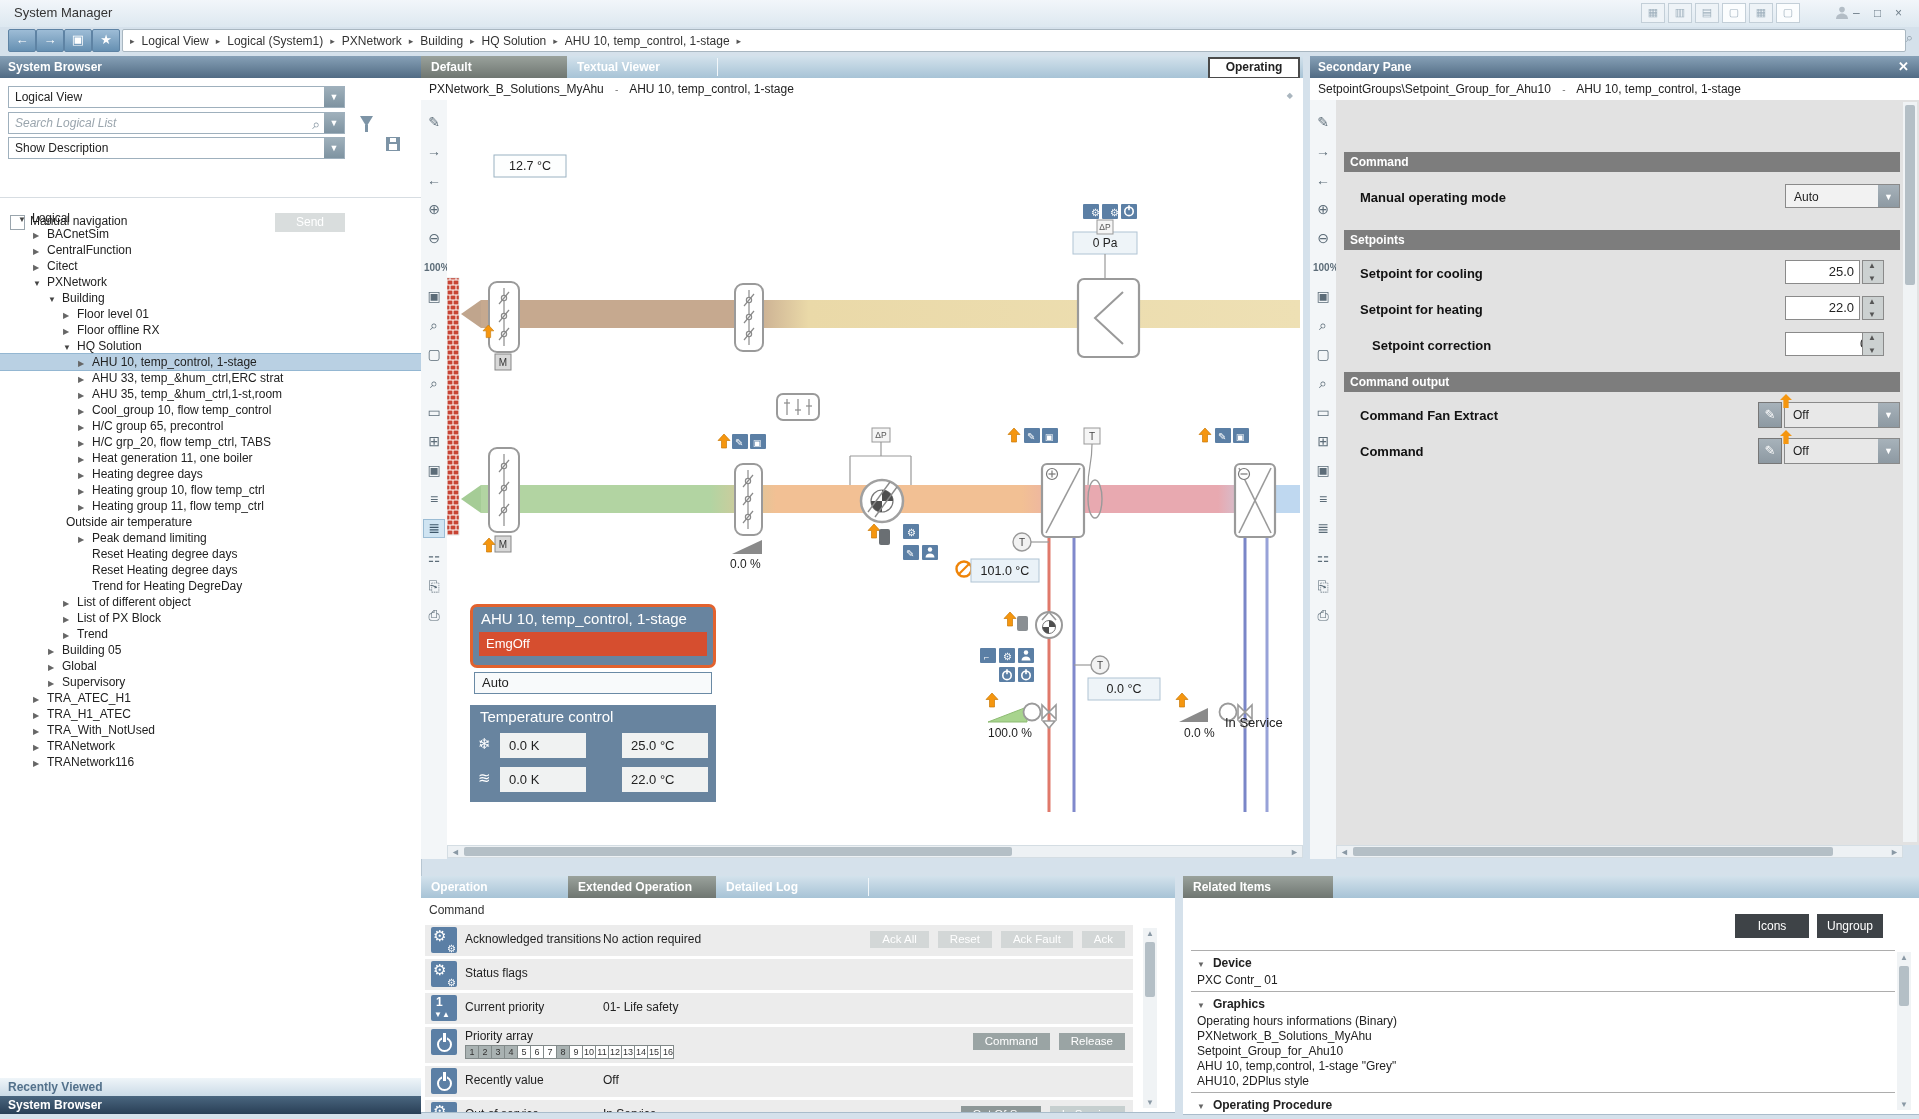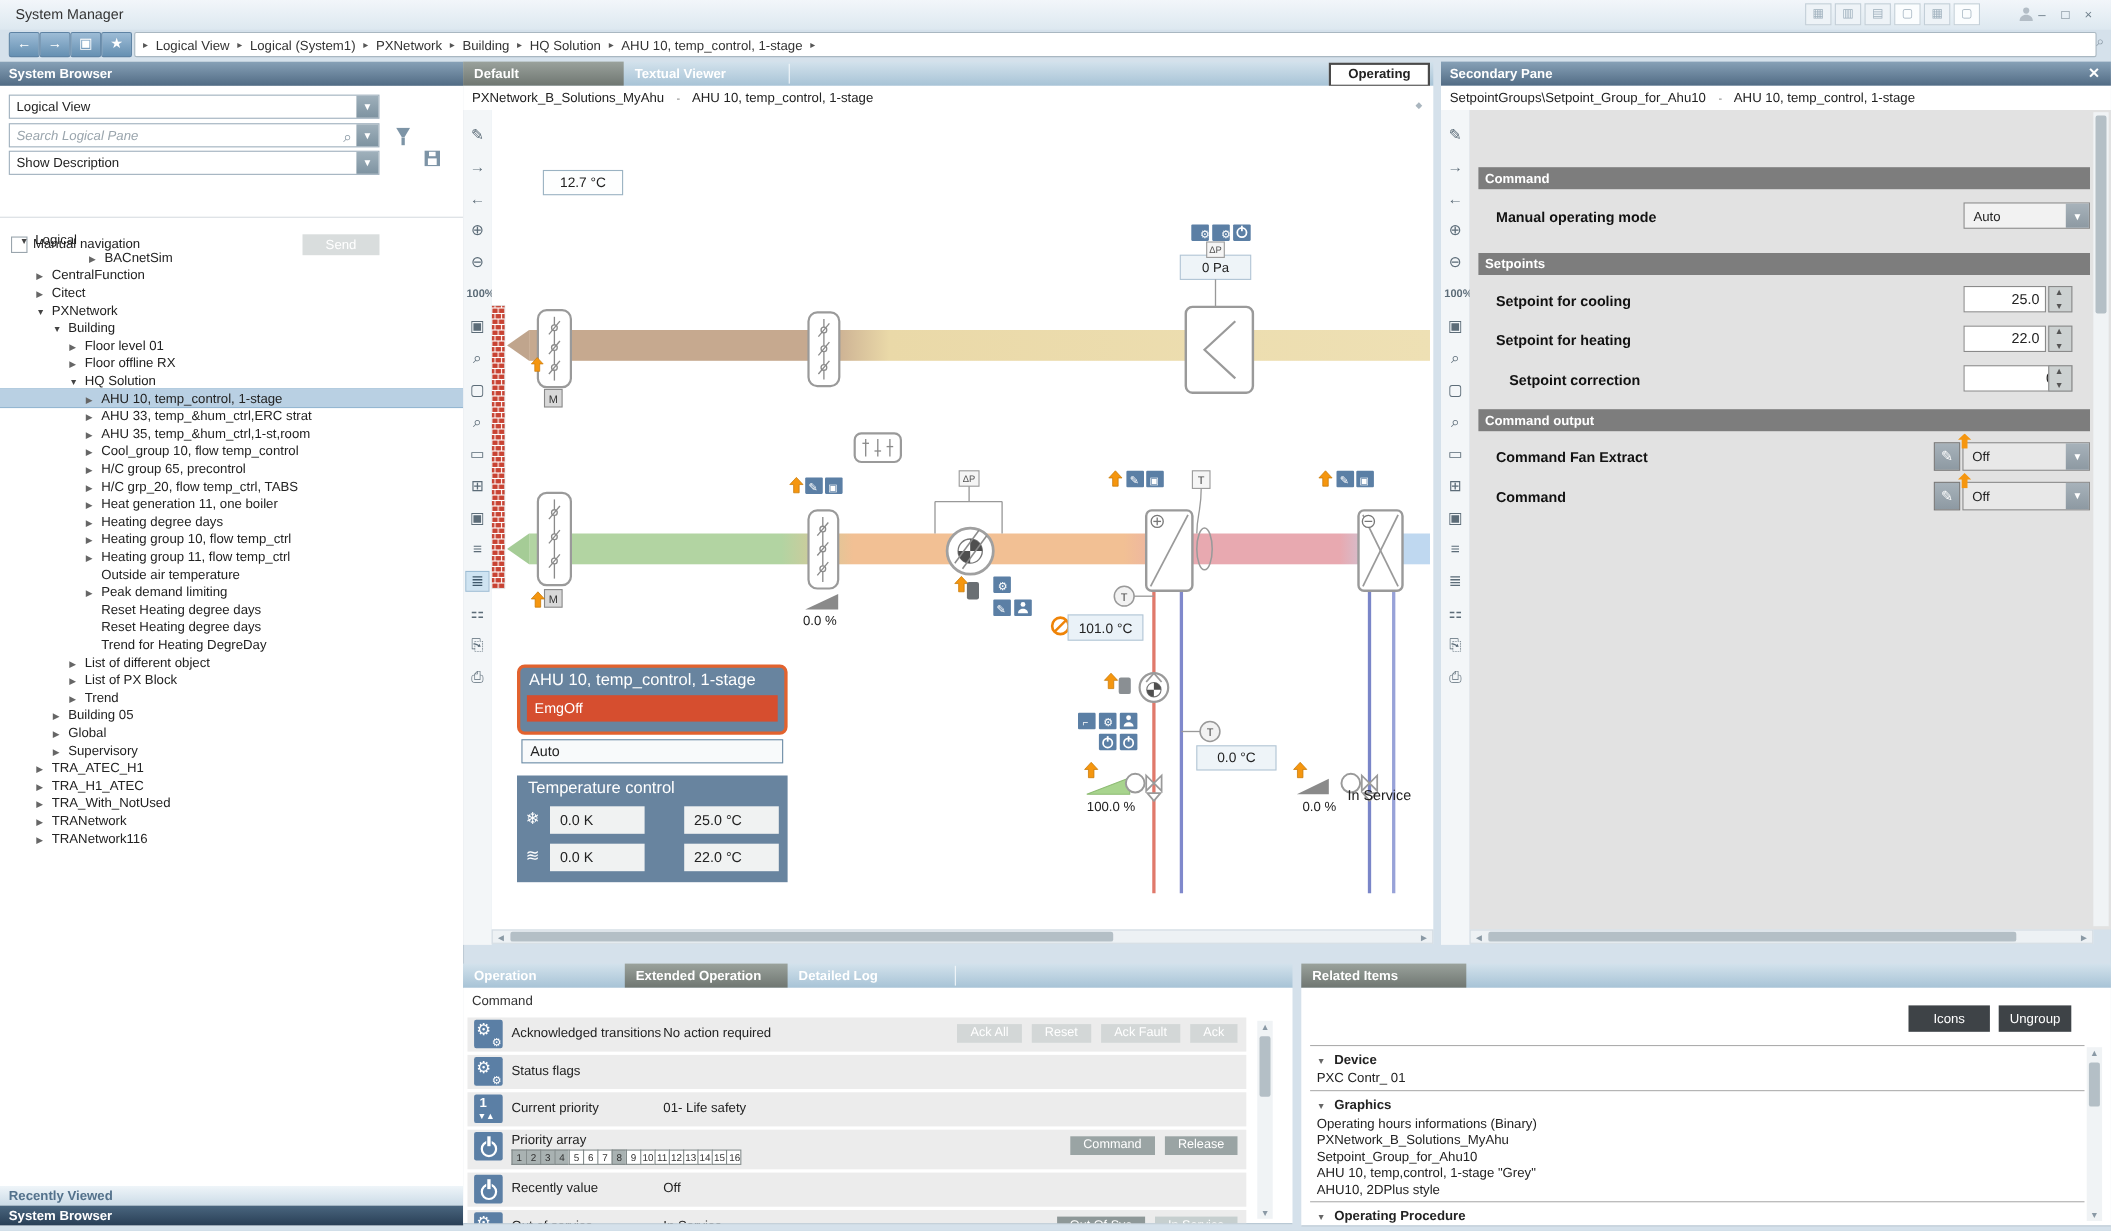--- a/index.html
+++ b/index.html
@@ -207,60 +207,60 @@
     <span class="crumb-search">⌕</span>
   </div>
 
   <div class="abs left-panel">
     <div class="pane-header">System Browser</div>
 
     <div class="combo" style="left:8px;top:30px;width:337px;">
       <span>Logical View</span><span class="arrowblk">▼</span>
     </div>
     <div class="combo" style="left:8px;top:56px;width:337px;">
-      <span class="searchph">Search Logical Pane</span>
+      <span class="searchph">Search Logical List</span>
       <span class="mag">⌕</span>
       <span class="arrowblk">▼</span>
     </div>
     <div class="abs" style="left:360px;top:60px;">
       <div class="funnel"></div>
         <div class="funnel-stem"></div>
     </div>
     <div class="abs floppy" style="left:386px;top:59px;"></div>
     <div class="combo" style="left:8px;top:81px;width:337px;">
       <span>Show Description</span><span class="arrowblk">▼</span>
     </div>
     <div class="abs checkbox" style="left:10px;top:159px;"></div>
     <div class="abs" style="left:30px;top:158px;font-size:12px;">Manual navigation</div>
     <div class="sendbtn">Send</div>
     <div class="abs" style="left:0;top:141px;width:421px;border-bottom:1px solid #d7dde2;"></div>
 
     <div class="tree" style="top:158px;position:absolute;left:0;top:158px;"></div>
   </div>
   <div class="abs tree" style="left:0;top:210px;width:421px;">
       <div class="tree-row" style="padding-left: 18px;"><span class="tree-tri" style="color: rgb(68, 68, 68);">▼</span><span>Logical</span></div>
-      <div class="tree-row" style="padding-left: 33px; margin-left: 48px;"><span class="tree-tri">▶</span><span>BACnetSim</span></div>
+      <div class="tree-row" style="padding-left: 33px;"><span class="tree-tri">▶</span><span>BACnetSim</span></div>
       <div class="tree-row" style="padding-left: 33px;"><span class="tree-tri">▶</span><span>CentralFunction</span></div>
       <div class="tree-row" style="padding-left: 33px;"><span class="tree-tri">▶</span><span>Citect</span></div>
       <div class="tree-row" style="padding-left: 33px;"><span class="tree-tri" style="color: rgb(68, 68, 68);">▼</span><span>PXNetwork</span></div>
       <div class="tree-row" style="padding-left: 48px;"><span class="tree-tri" style="color: rgb(68, 68, 68);">▼</span><span>Building</span></div>
       <div class="tree-row" style="padding-left: 63px;"><span class="tree-tri">▶</span><span>Floor level 01</span></div>
       <div class="tree-row" style="padding-left: 63px;"><span class="tree-tri">▶</span><span>Floor offline RX</span></div>
       <div class="tree-row" style="padding-left: 63px;"><span class="tree-tri" style="color: rgb(68, 68, 68);">▼</span><span>HQ Solution</span></div>
       <div class="tree-row selected" style="padding-left: 78px;"><span class="tree-tri">▶</span><span>AHU 10, temp_control, 1-stage</span></div>
       <div class="tree-row" style="padding-left: 78px;"><span class="tree-tri">▶</span><span>AHU 33, temp_&amp;hum_ctrl,ERC strat</span></div>
       <div class="tree-row" style="padding-left: 78px;"><span class="tree-tri">▶</span><span>AHU 35, temp_&amp;hum_ctrl,1-st,room</span></div>
       <div class="tree-row" style="padding-left: 78px;"><span class="tree-tri">▶</span><span>Cool_group 10, flow temp_control</span></div>
       <div class="tree-row" style="padding-left: 78px;"><span class="tree-tri">▶</span><span>H/C group 65, precontrol</span></div>
       <div class="tree-row" style="padding-left: 78px;"><span class="tree-tri">▶</span><span>H/C grp_20, flow temp_ctrl, TABS</span></div>
       <div class="tree-row" style="padding-left: 78px;"><span class="tree-tri">▶</span><span>Heat generation 11, one boiler</span></div>
       <div class="tree-row" style="padding-left: 78px;"><span class="tree-tri">▶</span><span>Heating degree days</span></div>
       <div class="tree-row" style="padding-left: 78px;"><span class="tree-tri">▶</span><span>Heating group 10, flow temp_ctrl</span></div>
       <div class="tree-row" style="padding-left: 78px;"><span class="tree-tri">▶</span><span>Heating group 11, flow temp_ctrl</span></div>
-      <div class="tree-row" style="padding-left: 78px;"><span class="tree-tri"></span><span>Outside air temperature</span></div>
+      <div class="tree-row" style="padding-left: 52px;"><span class="tree-tri"></span><span>Outside air temperature</span></div>
       <div class="tree-row" style="padding-left: 78px;"><span class="tree-tri">▶</span><span>Peak demand limiting</span></div>
       <div class="tree-row" style="padding-left: 78px;"><span class="tree-tri"></span><span>Reset Heating degree days</span></div>
       <div class="tree-row" style="padding-left: 78px;"><span class="tree-tri"></span><span>Reset Heating degree days</span></div>
       <div class="tree-row" style="padding-left: 78px;"><span class="tree-tri"></span><span>Trend for Heating DegreDay</span></div>
       <div class="tree-row" style="padding-left: 63px;"><span class="tree-tri">▶</span><span>List of different object</span></div>
       <div class="tree-row" style="padding-left: 63px;"><span class="tree-tri">▶</span><span>List of PX Block</span></div>
       <div class="tree-row" style="padding-left: 63px;"><span class="tree-tri">▶</span><span>Trend</span></div>
       <div class="tree-row" style="padding-left: 48px;"><span class="tree-tri">▶</span><span>Building 05</span></div>
       <div class="tree-row" style="padding-left: 48px;"><span class="tree-tri">▶</span><span>Global</span></div>
       <div class="tree-row" style="padding-left: 48px;"><span class="tree-tri">▶</span><span>Supervisory</span></div>

